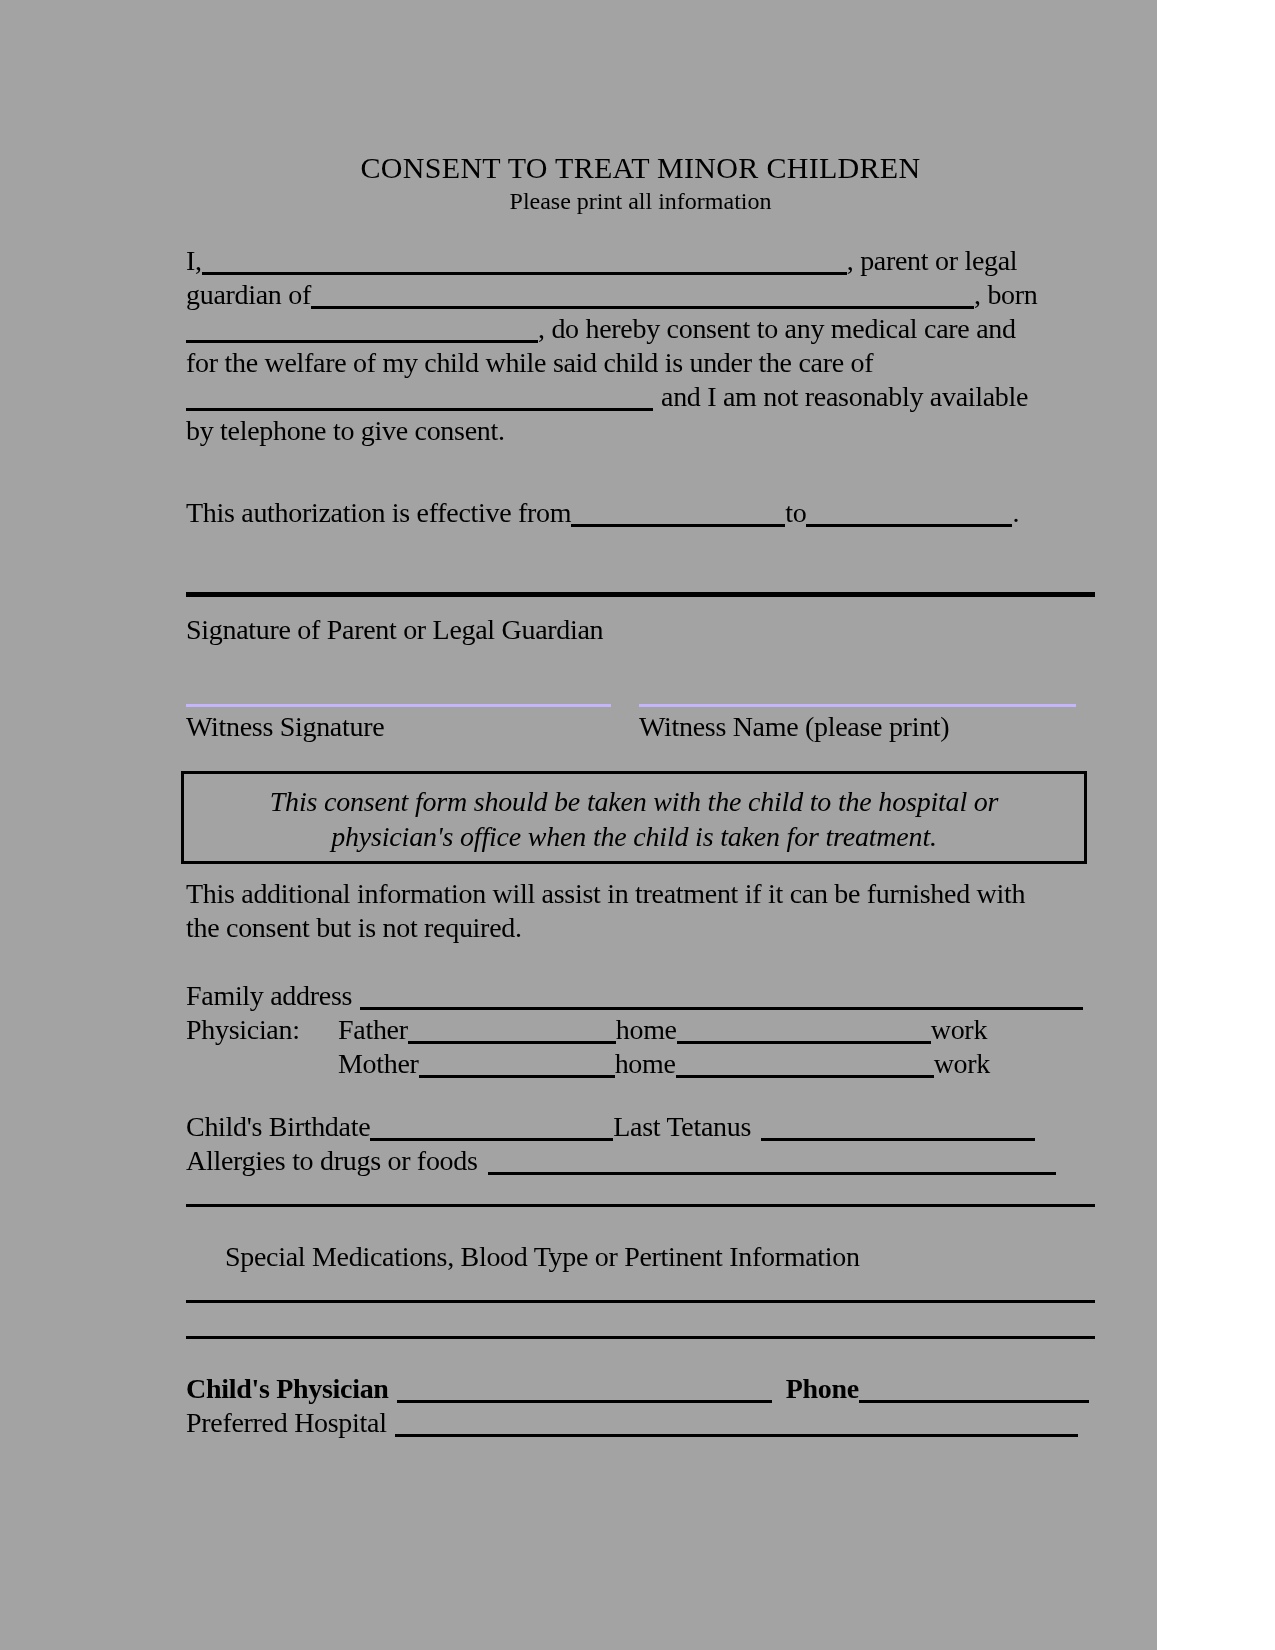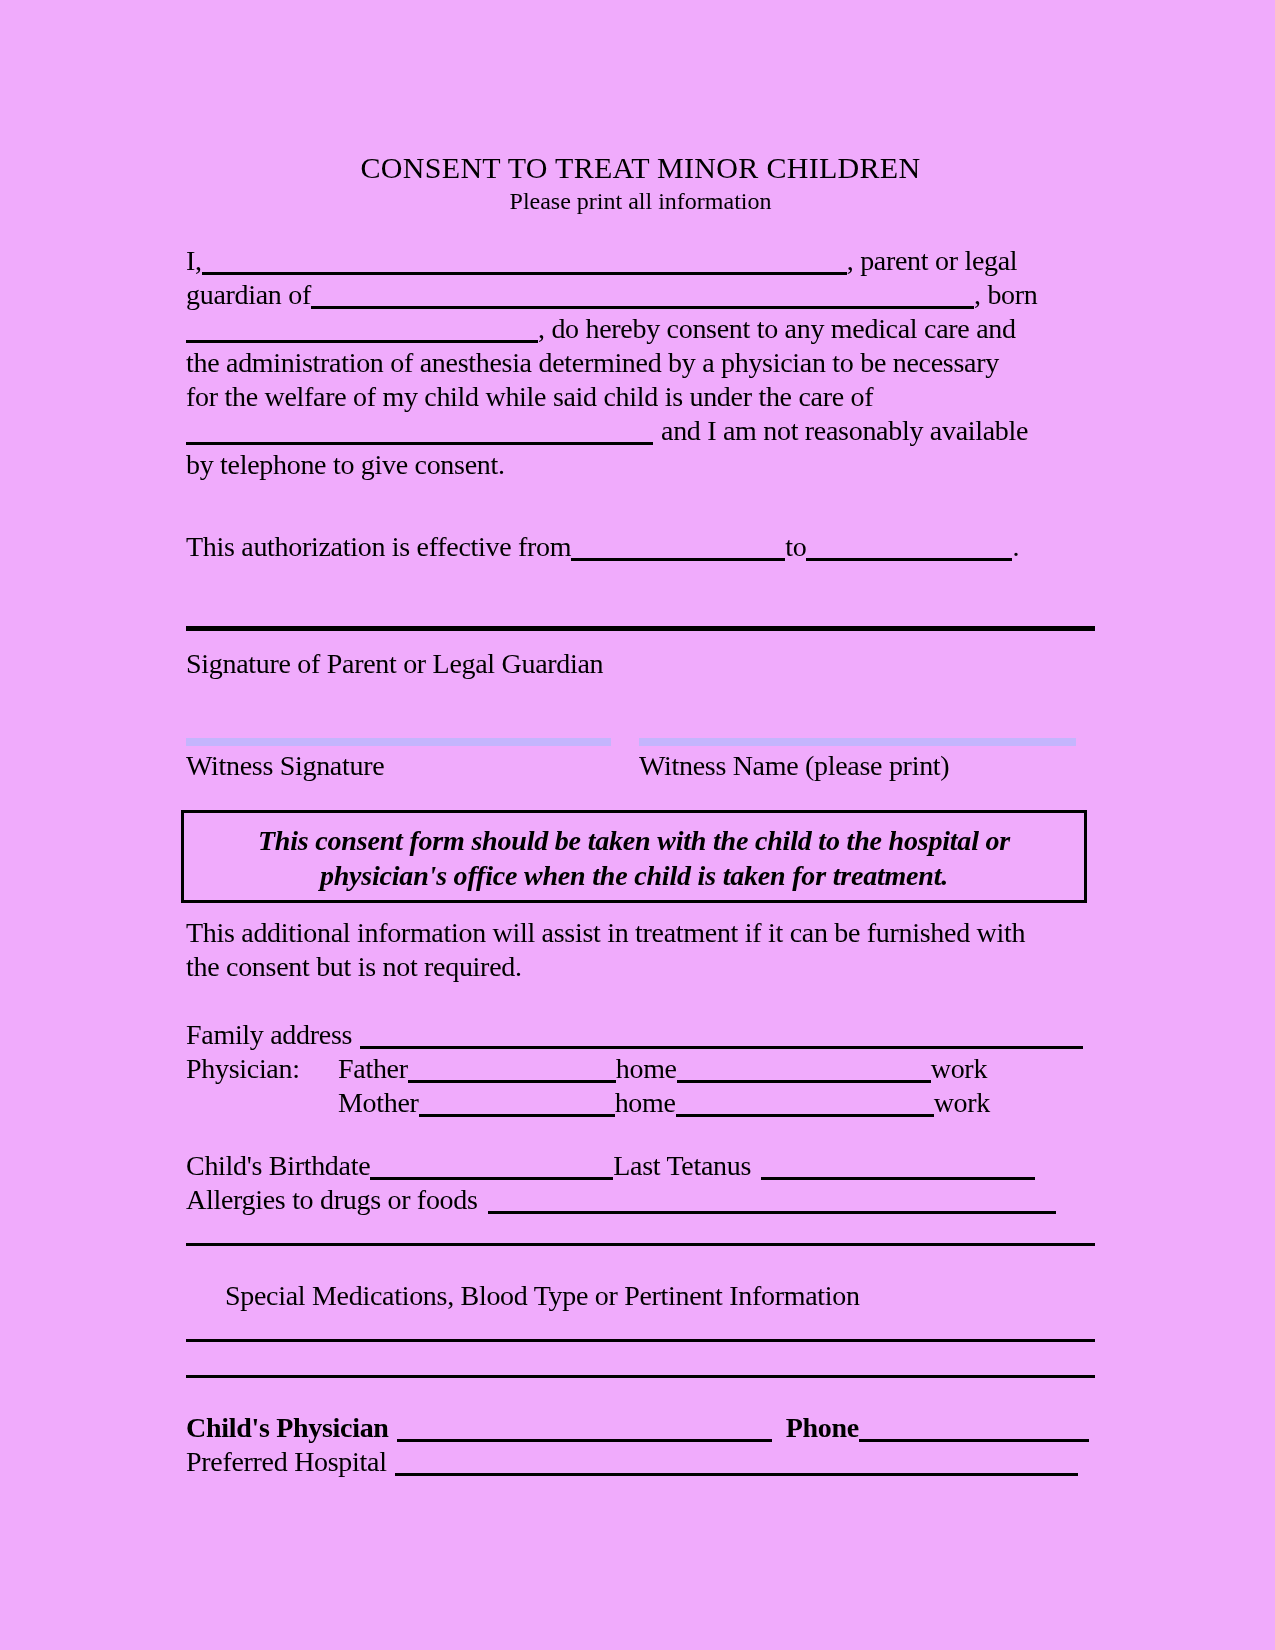--- a/index.html
+++ b/index.html
@@ -1,38 +1,38 @@
 <!DOCTYPE html>
 <html><head>
 <meta charset="utf-8">
 <style>
   * { box-sizing: border-box; }
   html, body { margin: 0; padding: 0; background: #ffffff; }
   .page {
-    width: 1275px; height: 1650px; background: #f0abfc; color: #000;
+    width: 1157px; height: 1650px; background: #a3a3a3; color: #000;
     font-family: "Liberation Serif", serif; position: relative; overflow: hidden;
   }
   .content { padding: 150px 0 0 186px; width: 1095px; }
   .line { font-size: 28px; line-height: 34px; letter-spacing: -0.3px; white-space: nowrap; }
   .title { font-size: 30px; line-height: 36px; text-align: center; letter-spacing: 0.3px; white-space: nowrap; }
   .subtitle { font-size: 24px; line-height: 30px; text-align: center; white-space: nowrap; }
   .blank { display: inline-block; border-bottom: 3px solid #000; height: 1em; vertical-align: -5px; }
   .rule { height: 0; border-top: 3px solid #000; width: 909px; }
   .rule-thick { height: 0; border-top: 5px solid #000; width: 909px; margin-top: 62px; }
   .sig-label { margin-top: 16px; }
   .auth-row { margin-top: 48px; }
   .consent-para { margin-top: 28px; }
   .witness-row { display: flex; gap: 28px; margin-top: 57px; }
-  .witness-col { border-top: 8px solid #c4b5fd; padding-top: 3px; font-size: 28px; line-height: 34px; letter-spacing: -0.3px; white-space: nowrap; }
+  .witness-col { border-top: 3px solid #c4b5fd; padding-top: 3px; font-size: 28px; line-height: 34px; letter-spacing: -0.3px; white-space: nowrap; }
   .wc-left { width: 425px; }
   .wc-right { width: 437px; }
   .notice-box {
     margin-top: 27px; margin-left: -5px; width: 906px;
     border: 3px solid #000; text-align: center;
-    font-weight: bold; font-style: italic;
+    font-weight: normal; font-style: italic;
     font-size: 28px; line-height: 35px; letter-spacing: -0.2px;
     padding: 10px 18px 7px 18px; white-space: nowrap;
   }
   .intro { margin-top: 13px; }
   .family-row { margin-top: 34px; }
   .birthdate-row { margin-top: 29px; }
   .hr-1 { margin-top: 26px; }
   .meds-label { margin-top: 33px; margin-left: 39px; }
   .hr-2 { margin-top: 26px; }
   .hr-3 { margin-top: 33px; }
@@ -49,21 +49,20 @@
 <div class="page">
   <div class="content">
 
     <div class="title">CONSENT TO TREAT MINOR CHILDREN</div>
     <div class="subtitle">Please print all information</div>
 
     <div class="consent-para">
       <div class="line"><span>I,</span><span class="blank" style="width:645px"></span><span>, parent or legal</span></div>
       <div class="line"><span>guardian of</span><span class="blank" style="width:663px"></span><span>, born</span></div>
       <div class="line"><span class="blank" style="width:352px"></span><span>, do hereby consent to any medical care and</span></div>
-      <div class="line">the administration of anesthesia determined by a physician to be necessary</div>
       <div class="line">for the welfare of my child while said child is under the care of</div>
       <div class="line"><span class="blank" style="width:467px"></span><span class="gap8">and I am not reasonably available</span></div>
       <div class="line">by telephone to give consent.</div>
     </div>
 
     <div class="line auth-row"><span>This authorization is effective from</span><span class="blank" style="width:214px"></span><span>to</span><span class="blank" style="width:206px"></span><span>.</span></div>
 
     <div class="rule-thick"></div>
     <div class="line sig-label">Signature of Parent or Legal Guardian</div>
 

